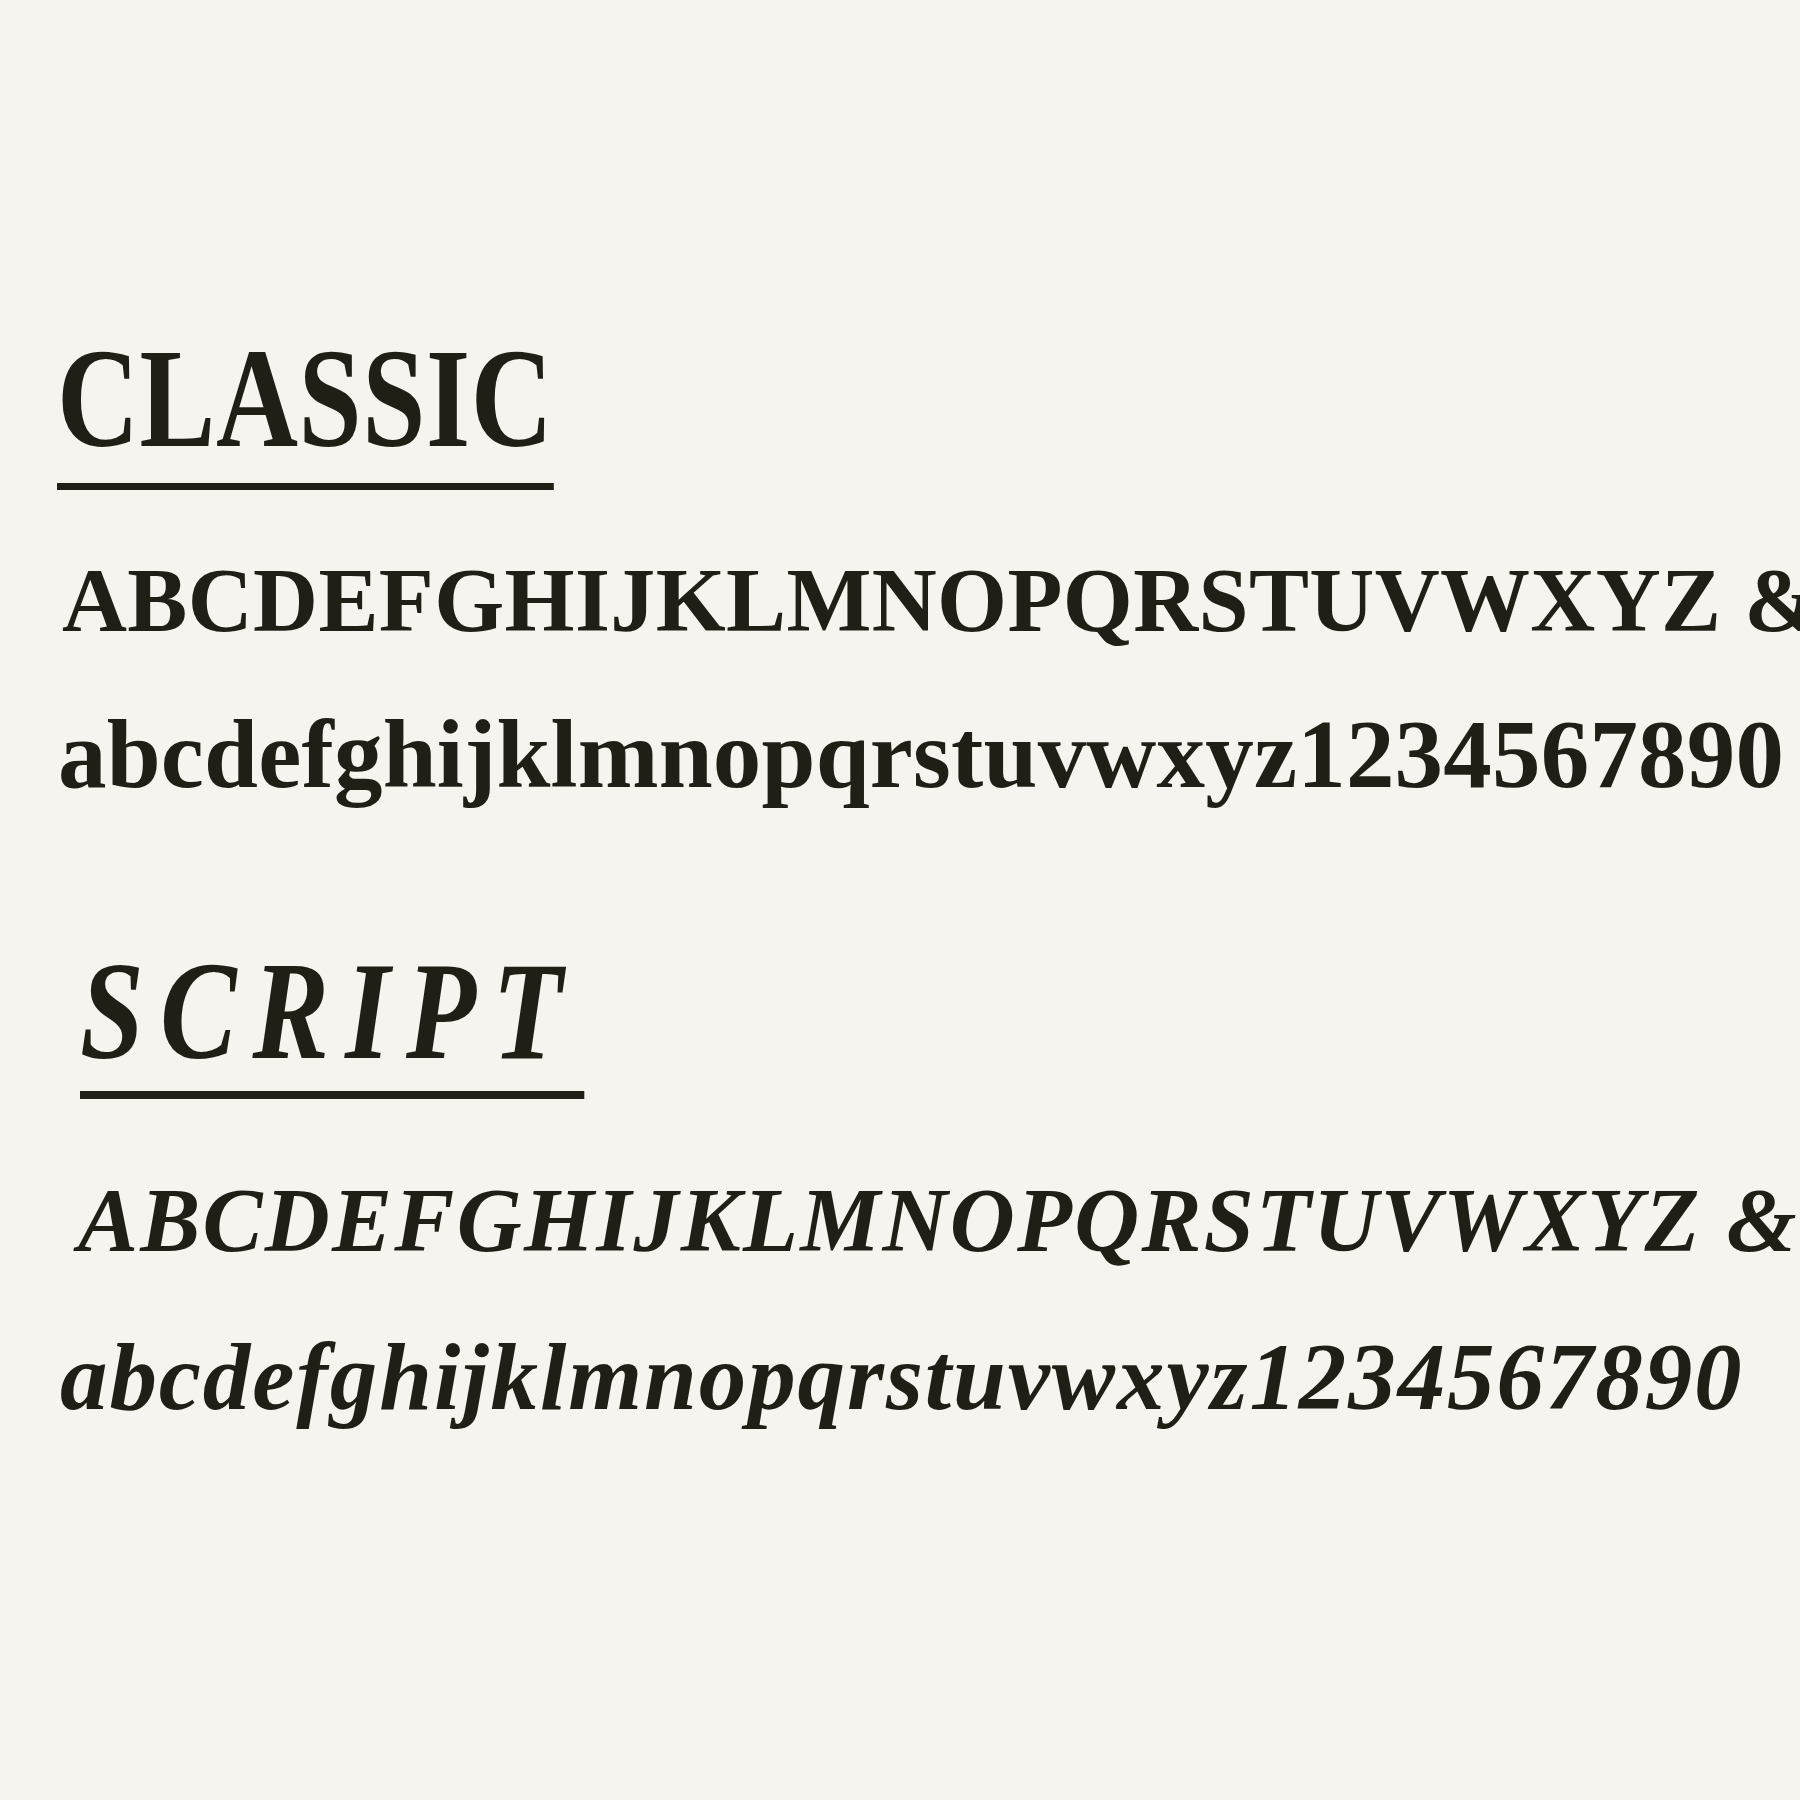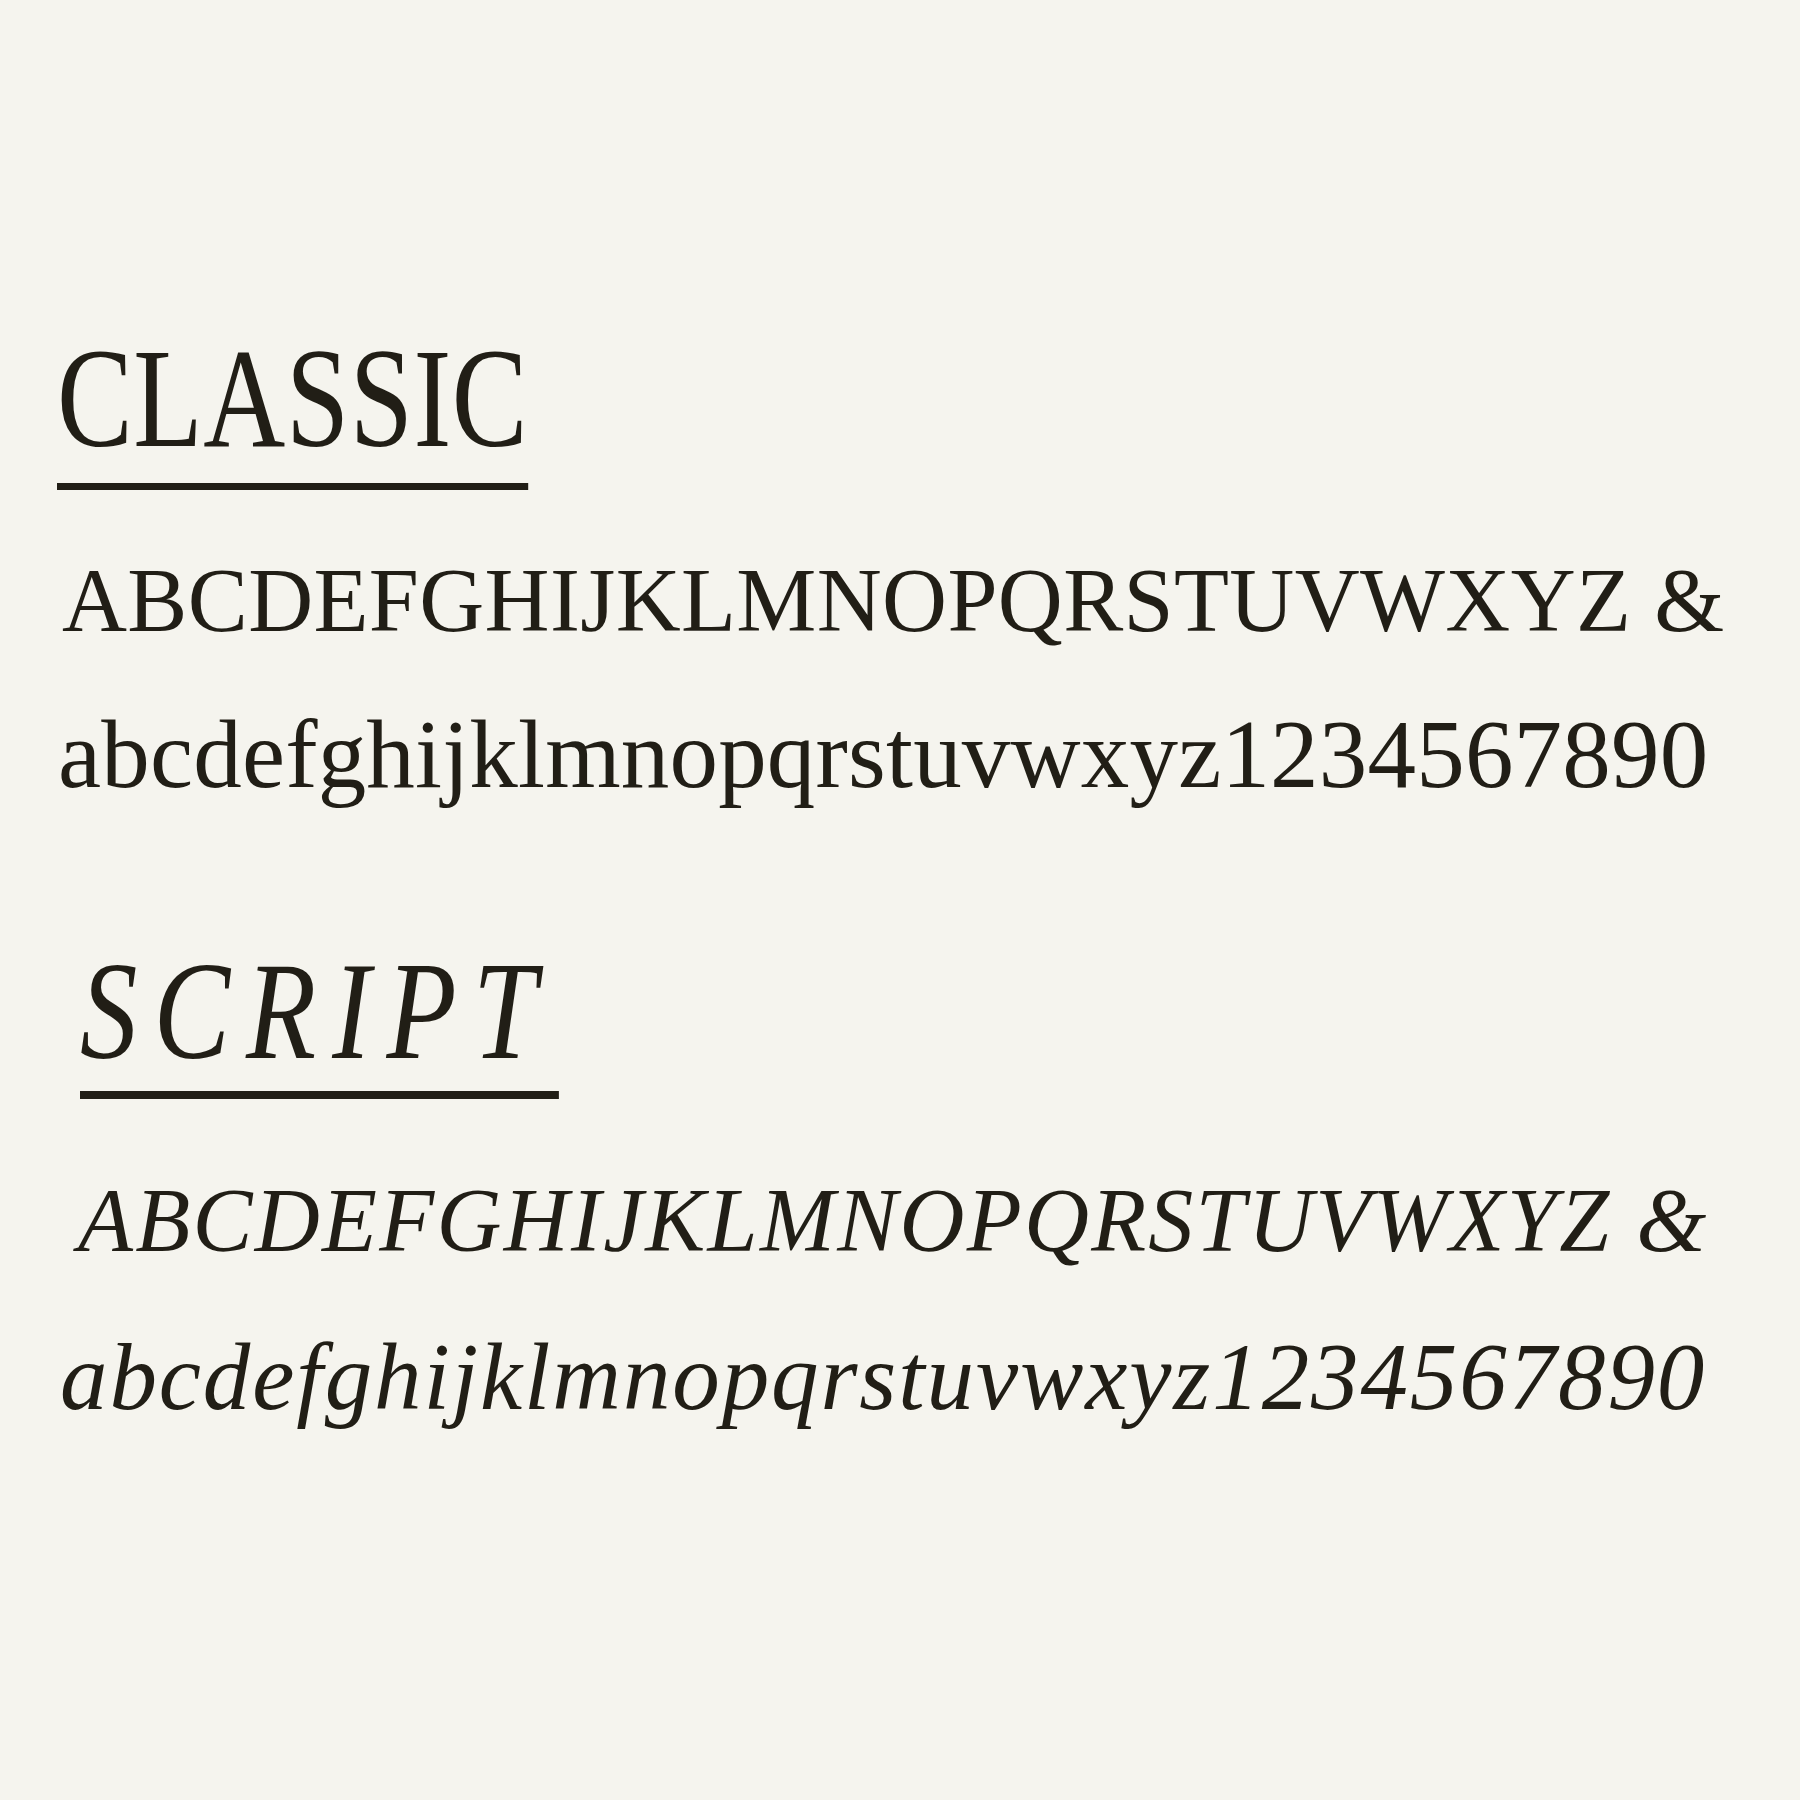--- a/index.html
+++ b/index.html
@@ -7,20 +7,21 @@
     padding: 0;
     background: #f5f4ee;
   }
   .sheet {
     position: relative;
     width: 1800px;
     height: 1800px;
     background: #f5f4ee;
     overflow: hidden;
     color: #211e16;
+    font-weight: bold;
   }
   .abs { position: absolute; white-space: nowrap; line-height: 1; }
 
   
   .classic-title {
     top: 327px; left: 57px;
     font-family: "Liberation Serif", "DejaVu Serif", serif;
     font-size: 142px;
     letter-spacing: 0.005em;
     transform: scaleX(0.80);

